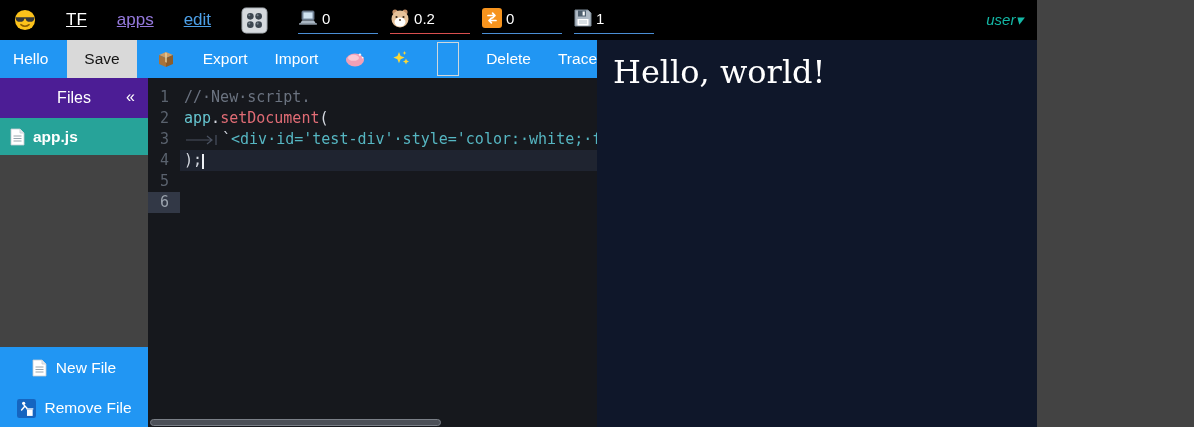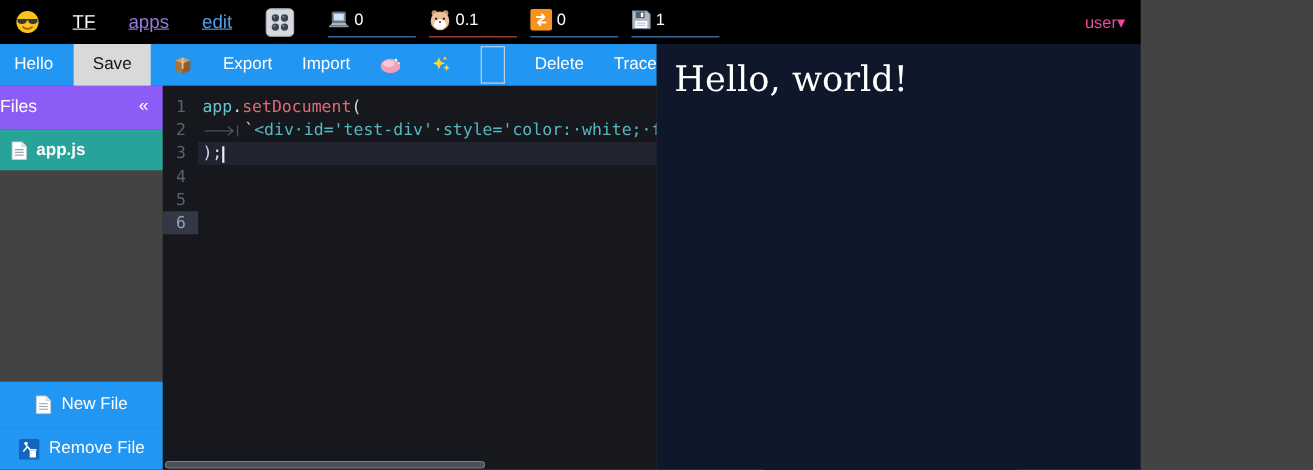--- a/index.html
+++ b/index.html
@@ -11,40 +11,40 @@
   .topbar { flex:0 0 40px; background:#000; display:flex; align-items:center; padding:0 14px; gap:30px; }
   .topbar a { text-decoration:underline; font-size:17px; cursor:pointer; }
   .brand { color:#ffffff; }
   .nav-apps { color:#9579dd; }
   .nav-edit { color:#4da0e8; }
   .icon-wrap { display:flex; align-items:center; }
   .stats { display:flex; gap:12px; }
   .stat { width:80px; height:28px; display:flex; align-items:center; gap:4px;
           padding-bottom:3px; border-bottom:1px solid #4a8ed5; color:#fff; font-size:15px; cursor:text; }
   .stat.red { border-bottom-color:#d94f4f; }
-  .user-menu { margin-left:auto; color:#ec4899; font-size:15px; cursor:pointer; }
+  .user-menu { margin-left:auto; color:#14b8a6; font-size:15px; cursor:pointer;font-style:italic; }
 
   
   .body-row { flex:1; display:flex; min-height:0; }
   .left-col { flex:0 0 597px; width:597px; display:flex; flex-direction:column; }
 
   
   .toolbar { flex:0 0 38px; background:#2196f3; display:flex; align-items:center; padding-left:13px; gap:27px; }
   .tbtn { color:#fff; font-size:15.5px; background:none; border:none; cursor:pointer; font-family:inherit; }
   .save-btn { background:#d9d9d9; color:#141414; height:38px; padding:10px 17px; border:none;
               font-size:15.5px; font-family:inherit; cursor:pointer; margin:0 -8px; }
   .icon-btn { background:none; border:none; display:flex; align-items:center; cursor:pointer; }
   .blank-btn { width:34px; height:34px; background:transparent; border:1px solid #cfd8dc; cursor:pointer; }
 
   
   .workspace { flex:1; display:flex; min-height:0; }
 
   
   .sidebar { flex:0 0 148px; width:148px; display:flex; flex-direction:column; }
-  .files-header { flex:0 0 40px; background:#8b5cf6; display:flex; align-items:center; justify-content:flex-start;
+  .files-header { flex:0 0 40px; background:#4c1d95; display:flex; align-items:center; justify-content:center;
                   color:#fff; font-size:16px; position:relative; }
   .collapse-btn { position:absolute; right:13px; top:50%; transform:translateY(-54%);
                   color:#fff; font-size:16px; background:none; border:none; cursor:pointer; }
   .file-item { flex:0 0 37px; background:#27a399; display:flex; align-items:center; gap:8px;
                padding-left:10px; color:#fff; font-weight:bold; font-size:15.5px; cursor:pointer; }
   .sidebar-filler { flex:1; background:#434343; }
   .sidebar-btn { background:#2196f3; color:#fff; border:none; display:flex; align-items:center;
                  justify-content:center; gap:9px; font-size:15.5px; font-family:inherit; cursor:pointer; }
   .new-file-btn { flex:0 0 42px; }
   .remove-file-btn { flex:0 0 38px; }
@@ -121,21 +121,21 @@
           <svg width="20" height="20" viewBox="0 0 20 20">
             <circle cx="5" cy="4" r="2.6" fill="#c9936a"></circle>
               <circle cx="15" cy="4" r="2.6" fill="#c9936a"></circle>
             <circle cx="10" cy="11" r="8.5" fill="#e7c29a"></circle>
             <ellipse cx="10" cy="14" rx="5.5" ry="4.5" fill="#fff"></ellipse>
             <circle cx="6.5" cy="9" r="1.1" fill="#3a2a1c"></circle>
               <circle cx="13.5" cy="9" r="1.1" fill="#3a2a1c"></circle>
             <circle cx="10" cy="12" r="1" fill="#5b4430"></circle>
           </svg>
         </span>
-        <span>0.1</span>
+        <span>0.2</span>
       </span>
       <span class="stat">
         <span class="icon-wrap">
           <svg width="20" height="20" viewBox="0 0 20 20">
             <rect width="20" height="20" rx="3" fill="#f7941e"></rect>
             <path d="M6 7.5 H13 M13 7.5 l-2.4 -2.4 M13 7.5 l-2.4 2.4" stroke="#fff" stroke-width="1.7" fill="none" stroke-linecap="round"></path>
             <path d="M14 12.5 H7 M7 12.5 l2.4 -2.4 M7 12.5 l2.4 2.4" stroke="#fff" stroke-width="1.7" fill="none" stroke-linecap="round"></path>
           </svg>
         </span>
         <span>0</span>
@@ -244,20 +244,21 @@
         <div class="editor">
           <div class="gutter">
               <div class="gutter-cell">1</div>
               <div class="gutter-cell">2</div>
               <div class="gutter-cell">3</div>
               <div class="gutter-cell">4</div>
               <div class="gutter-cell">5</div>
               <div class="gutter-cell active">6</div>
             </div>
           <div class="code-col">
+              <div class="code-line"><span class="tok-comment">//·New·script.</span></div>
               <div class="code-line"><span class="tok-variable">app</span><span class="tok-plain">.</span><span class="tok-function">setDocument</span><span class="tok-plain">(</span></div>
               <div class="code-line"><span class="tok-tab"><svg width="38" height="14" viewBox="0 0 38 14">
                     <path d="M2 7 H27 M23 3 L28 7 L23 11 M32 2 V12" fill="none" stroke="currentColor" stroke-width="1.2"></path>
                   </svg></span><span class="tok-plain">`</span><span class="tok-string">&lt;div·id='test-div'·style='color:·white;·f</span></div>
               <div class="code-line active"><span class="tok-plain">);</span><span class="cursor"></span></div>
             </div>
           <div class="hscroll-thumb"></div>
         </div>
       </div>
     </div>

